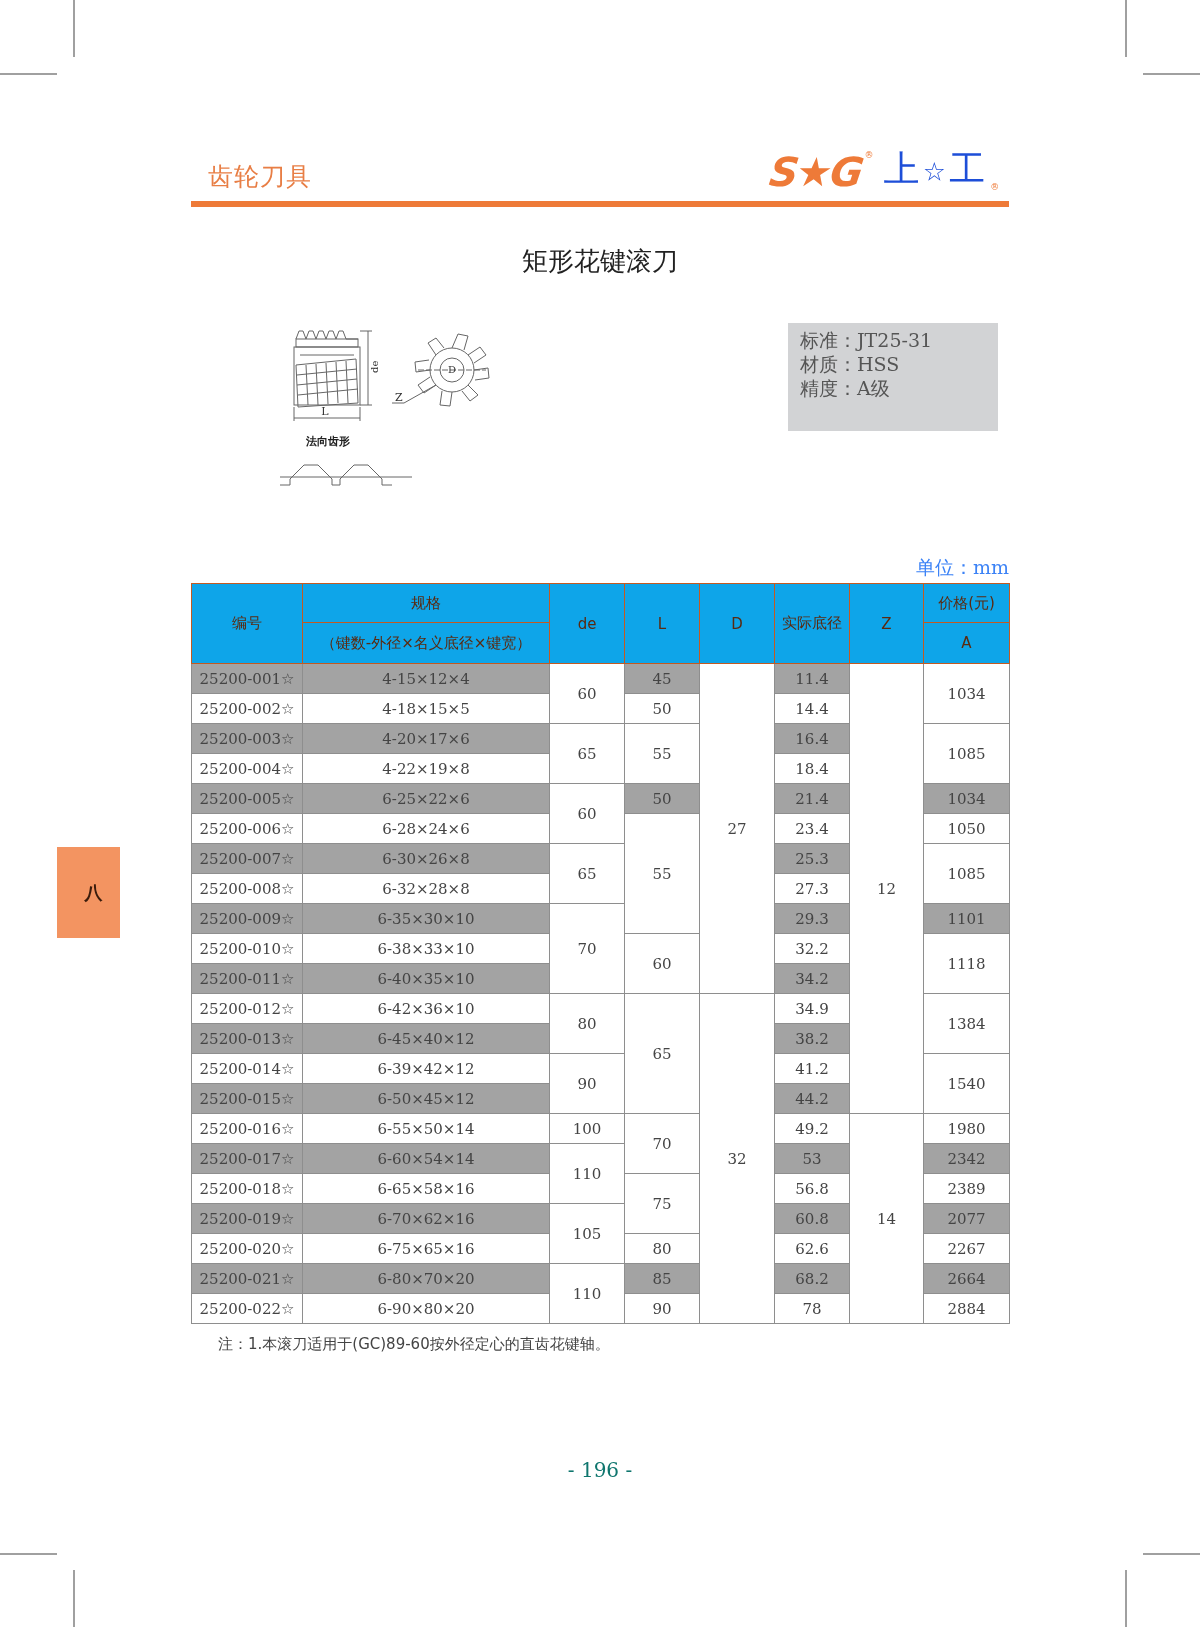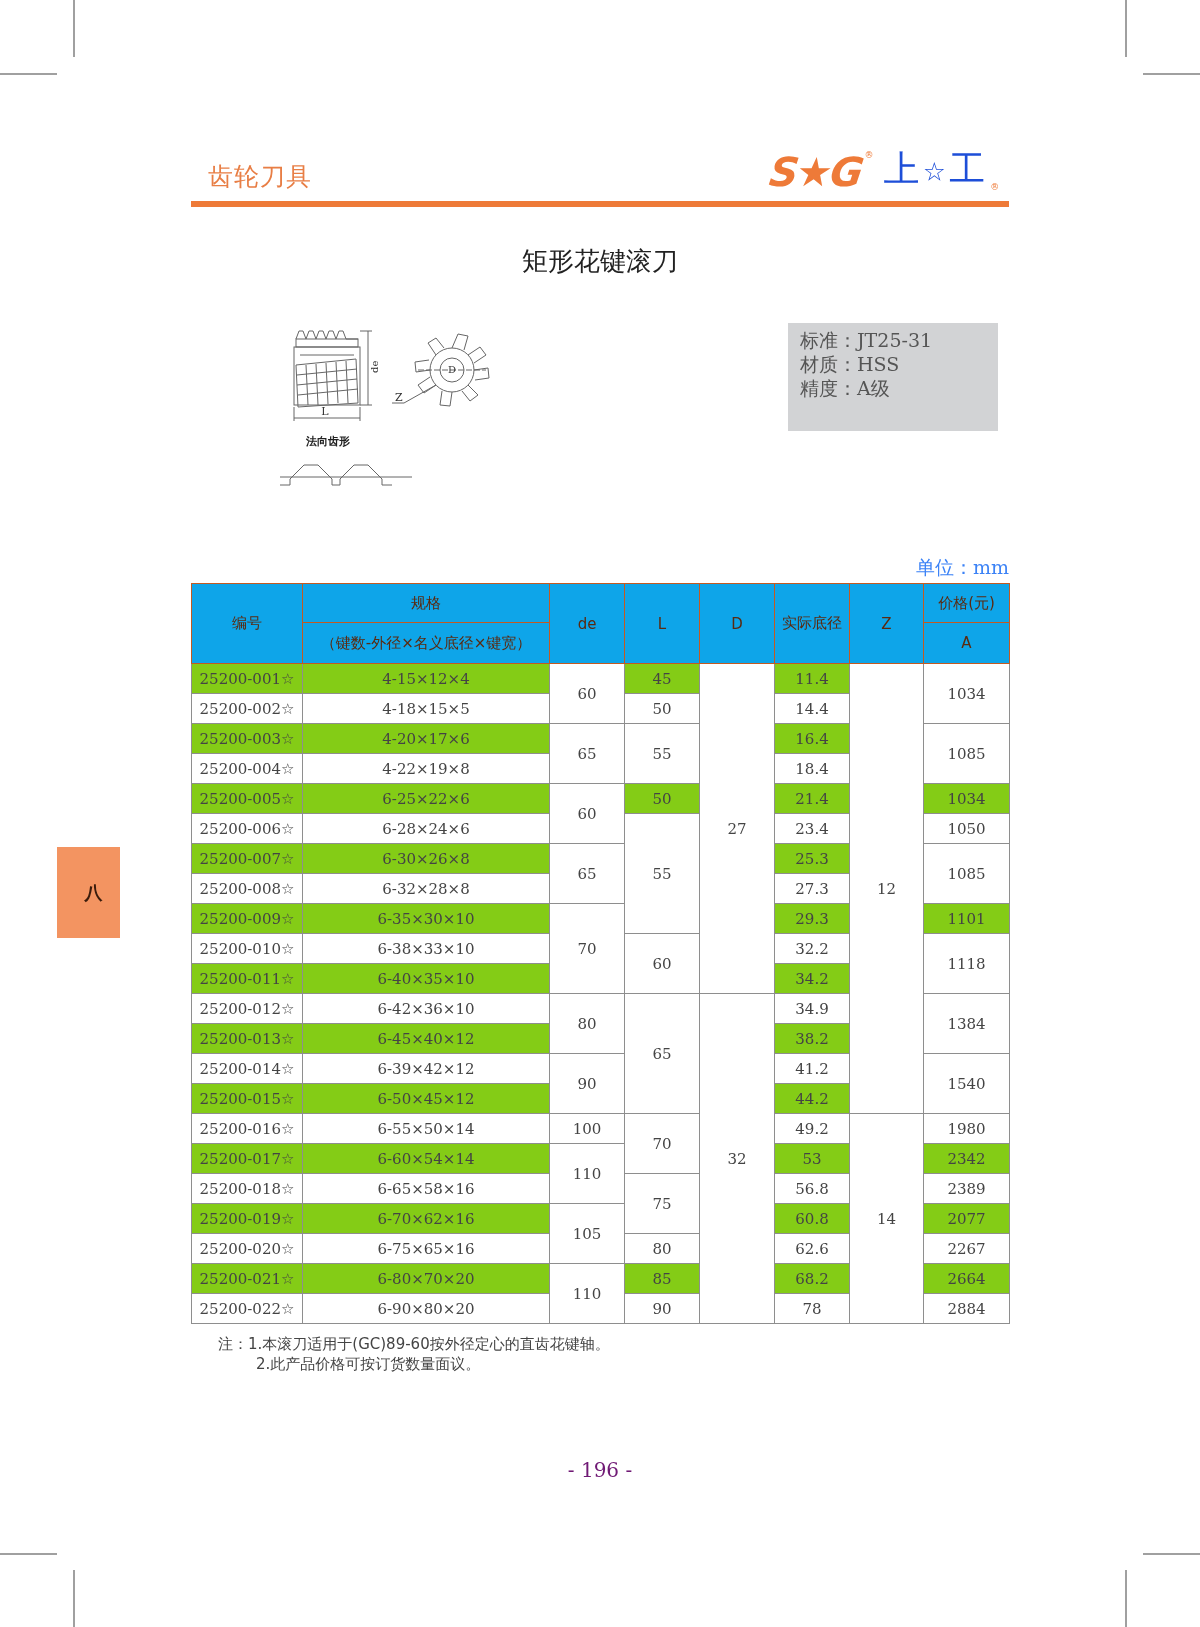--- a/index.html
+++ b/index.html
@@ -21,29 +21,29 @@
   .spec-box { position:absolute; left:748px; top:323px; width:210px; height:108px; background:#d2d3d5;
               font-size:19px; color:#555; padding:5px 0 0 12px; box-sizing:border-box; line-height:24px;margin-left:40px; }
   .unit { position:absolute; right:191px; top:555px; font-size:19px; color:#3b82f6; }
   table.grid { position:absolute; left:191px; top:583px; border-collapse:collapse; table-layout:fixed; width:818px; }
   table.grid td, table.grid th { border:1px solid #8e8e8e; text-align:center; font-size:15px; padding:0;
                                  font-weight:normal; color:#444; height:29px; }
   table.grid th { background:#0ea5e9; color:#5a2a10; font-family:"DejaVu Sans","Liberation Sans",sans-serif;
                   font-size:15px; border-color:#c25a22; }
   table.grid th.h2 { height:38px; }
   table.grid th.h3 { height:40px; }
-  td.g { background:#84cc16; }
+  td.g { background:#a3a3a3; }
   td.w { background:#ffffff; }
   .notes { position:absolute; left:218px; top:1334px; font-size:15px; color:#444; line-height:20px;
            font-family:"DejaVu Sans","Liberation Sans",sans-serif; }
   .notes .ind { padding-left:38px; }
   .side-tab { position:absolute; left:57px; top:847px; width:63px; height:91px; background:#f39461;
               display:flex; align-items:center; justify-content:center; }
   .side-tab span { font-family:"DejaVu Sans","Liberation Sans",sans-serif; font-size:18px; color:#3a1c0c; font-weight:bold; margin-left:10px; }
-  .page-num { position:absolute; left:0; width:1200px; top:1458px; text-align:center; font-size:20px; color:#701a75; }
+  .page-num { position:absolute; left:0; width:1200px; top:1458px; text-align:center; font-size:20px; color:#0f766e; }
 </style>
 </head>
 <body>
 
 <div class="crop" style="left:73px;top:0;width:2px;height:57px;"></div>
 <div class="crop" style="left:0;top:73px;width:57px;height:2px;"></div>
 <div class="crop" style="left:1125px;top:0;width:2px;height:57px;"></div>
 <div class="crop" style="left:1143px;top:73px;width:57px;height:2px;"></div>
 <div class="crop" style="left:73px;top:1570px;width:2px;height:57px;"></div>
 <div class="crop" style="left:0;top:1553px;width:57px;height:2px;"></div>
@@ -296,20 +296,19 @@
     <td class="w">6-90×80×20</td>
     <td class="w">90</td>
     <td class="w">78</td>
     <td class="w">2884</td>
   </tr>
 </tbody>
   </table>
 
 <div class="notes">
   <div>注：1.本滚刀适用于(GC)89-60按外径定心的直齿花键轴。</div>
-  <div class="ind">2.此产品价格可按订货数量面议。</div>
 </div>
 
 <div class="side-tab">
   <span>八</span>
 </div>
 
 <div class="page-num">- 196 -</div>
 
 </body></html>

